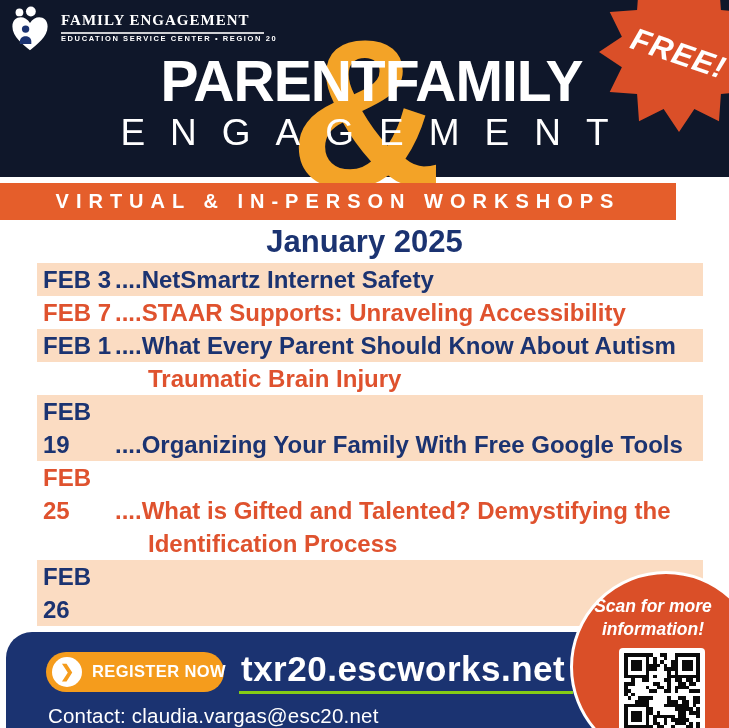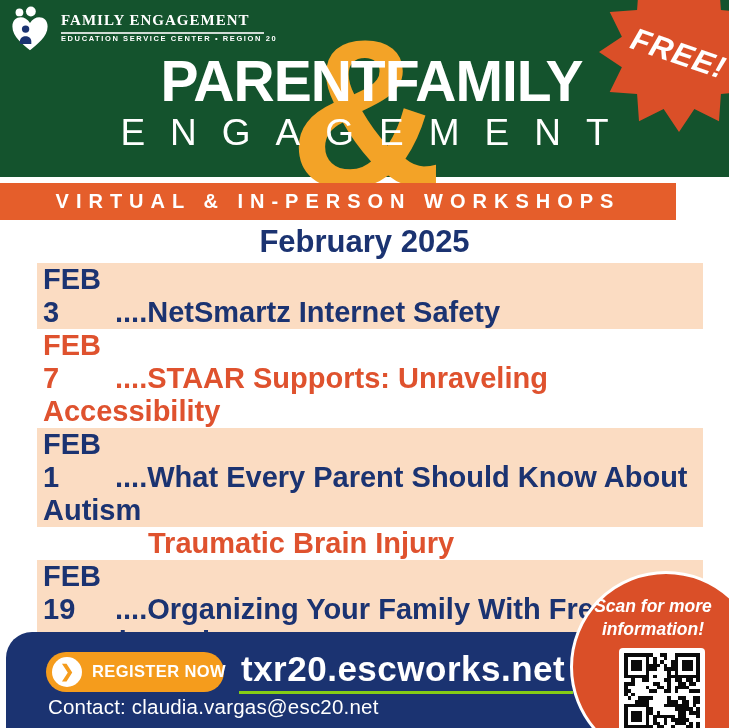--- a/index.html
+++ b/index.html
@@ -2,21 +2,21 @@
 <html><head>
 <meta charset="utf-8">
 <style>
   html,body{margin:0;padding:0;background:#e8e8e8;}
   .poster{
     position:relative;width:729px;height:728px;margin:0 auto;
     background:#ffffff;overflow:hidden;
     font-family:"Liberation Sans",sans-serif;
   }
   
-  .header{position:absolute;top:0;left:0;width:729px;height:177px;background:#14532d;z-index:1;}
+  .header{position:absolute;top:0;left:0;width:729px;height:177px;background:#0f172a;z-index:1;}
   .logo{position:absolute;top:5px;left:8px;display:flex;align-items:flex-start;gap:9px;z-index:3;}
   .logo svg{display:block;}
   .logo-text{padding-top:6px;}
   .logo-org{
     font-family:"Liberation Serif",serif;font-weight:bold;color:#fff;
     font-size:15px;letter-spacing:1px;white-space:nowrap;
     border-bottom:2px solid rgba(255,255,255,.8);padding-bottom:3px;padding-right:14px;
     display:inline-block;
   }
   .logo-sub{
@@ -49,21 +49,21 @@
     display:flex;align-items:center;justify-content:center;
     color:#fff;font-weight:bold;font-size:20px;letter-spacing:7px;white-space:nowrap;
   }
   
   .month{
     position:absolute;top:224px;left:0;width:729px;text-align:center;
     color:#1b3371;font-weight:bold;font-size:31px;z-index:1;
   }
   
   .events{position:absolute;top:263px;left:37px;width:666px;z-index:1;}
-  .event{font-weight:bold;font-size:29px;line-height:33px;color:#df522e;padding-left:6px;}
+  .event{font-weight:bold;font-size:24px;line-height:33px;color:#df522e;padding-left:6px;}
   .event.highlight{background:#fbdcc2;color:#1b3371;}
   .ev-date{display:inline-block;width:72px;}
   .ev-line2{margin-left:105px;}
   
   .scan-circle{
     position:absolute;left:570px;top:571px;width:192px;height:192px;border-radius:50%;
     background:#da4f28;border:3px solid #fff;box-sizing:border-box;z-index:6;
     text-align:center;
   }
   .scan-text{
@@ -89,21 +89,21 @@
     width:30px;height:30px;border-radius:50%;background:#fff;flex:0 0 auto;
     display:flex;align-items:center;justify-content:center;
     color:#f59c1c;font-weight:bold;font-size:17px;line-height:1;
   }
   .register-label{color:#fff;font-weight:bold;font-size:16.5px;letter-spacing:.4px;white-space:nowrap;}
   .footer-url{
     margin-left:15px;color:#fff;font-weight:bold;font-size:35px;letter-spacing:.5px;
     border-bottom:3px solid #84cc16;padding:0 8px 2px 2px;text-decoration:none;white-space:nowrap;
   }
   .footer-contact{
-    position:absolute;left:42px;top:63px;color:#fff;font-size:20.5px;letter-spacing:.2px;white-space:nowrap;
+    position:absolute;left:42px;top:72px;color:#fff;font-size:20.5px;letter-spacing:.2px;white-space:nowrap;
   }
 </style>
 </head>
 <body>
 
 <div class="poster">
 
   <div class="header">
     <div class="logo">
       <span>
@@ -131,21 +131,21 @@
 
   <div class="free-badge">
     <svg viewBox="0 0 100 100">
       <polygon fill="#da4f28" points="100,50 85.7,59.6 93.3,75 76.2,76.2 75,93.3 59.6,85.7 50,100 40.4,85.7 25,93.3 23.8,76.2 6.7,75 14.3,59.6 0,50 14.3,40.4 6.7,25 23.8,23.8 25,6.7 40.4,14.3 50,0 59.6,14.3 75,6.7 76.2,23.8 93.3,25 85.7,40.4"></polygon>
     </svg>
     <div class="free-label">FREE!</div>
   </div>
 
   <div class="banner">VIRTUAL &amp; IN-PERSON WORKSHOPS</div>
 
-  <div class="month">February 2025</div>
+  <div class="month">January 2025</div>
 
   <div class="events">
     <div class="event highlight">
       <div class="ev-l1"><span class="ev-date">FEB 3</span><span class="ev-title">....NetSmartz Internet Safety</span></div>
 
     </div>
 
     <div class="event">
       <div class="ev-l1"><span class="ev-date">FEB 7</span><span class="ev-title">....STAAR Supports: Unraveling Accessibility</span></div>
     </div>

